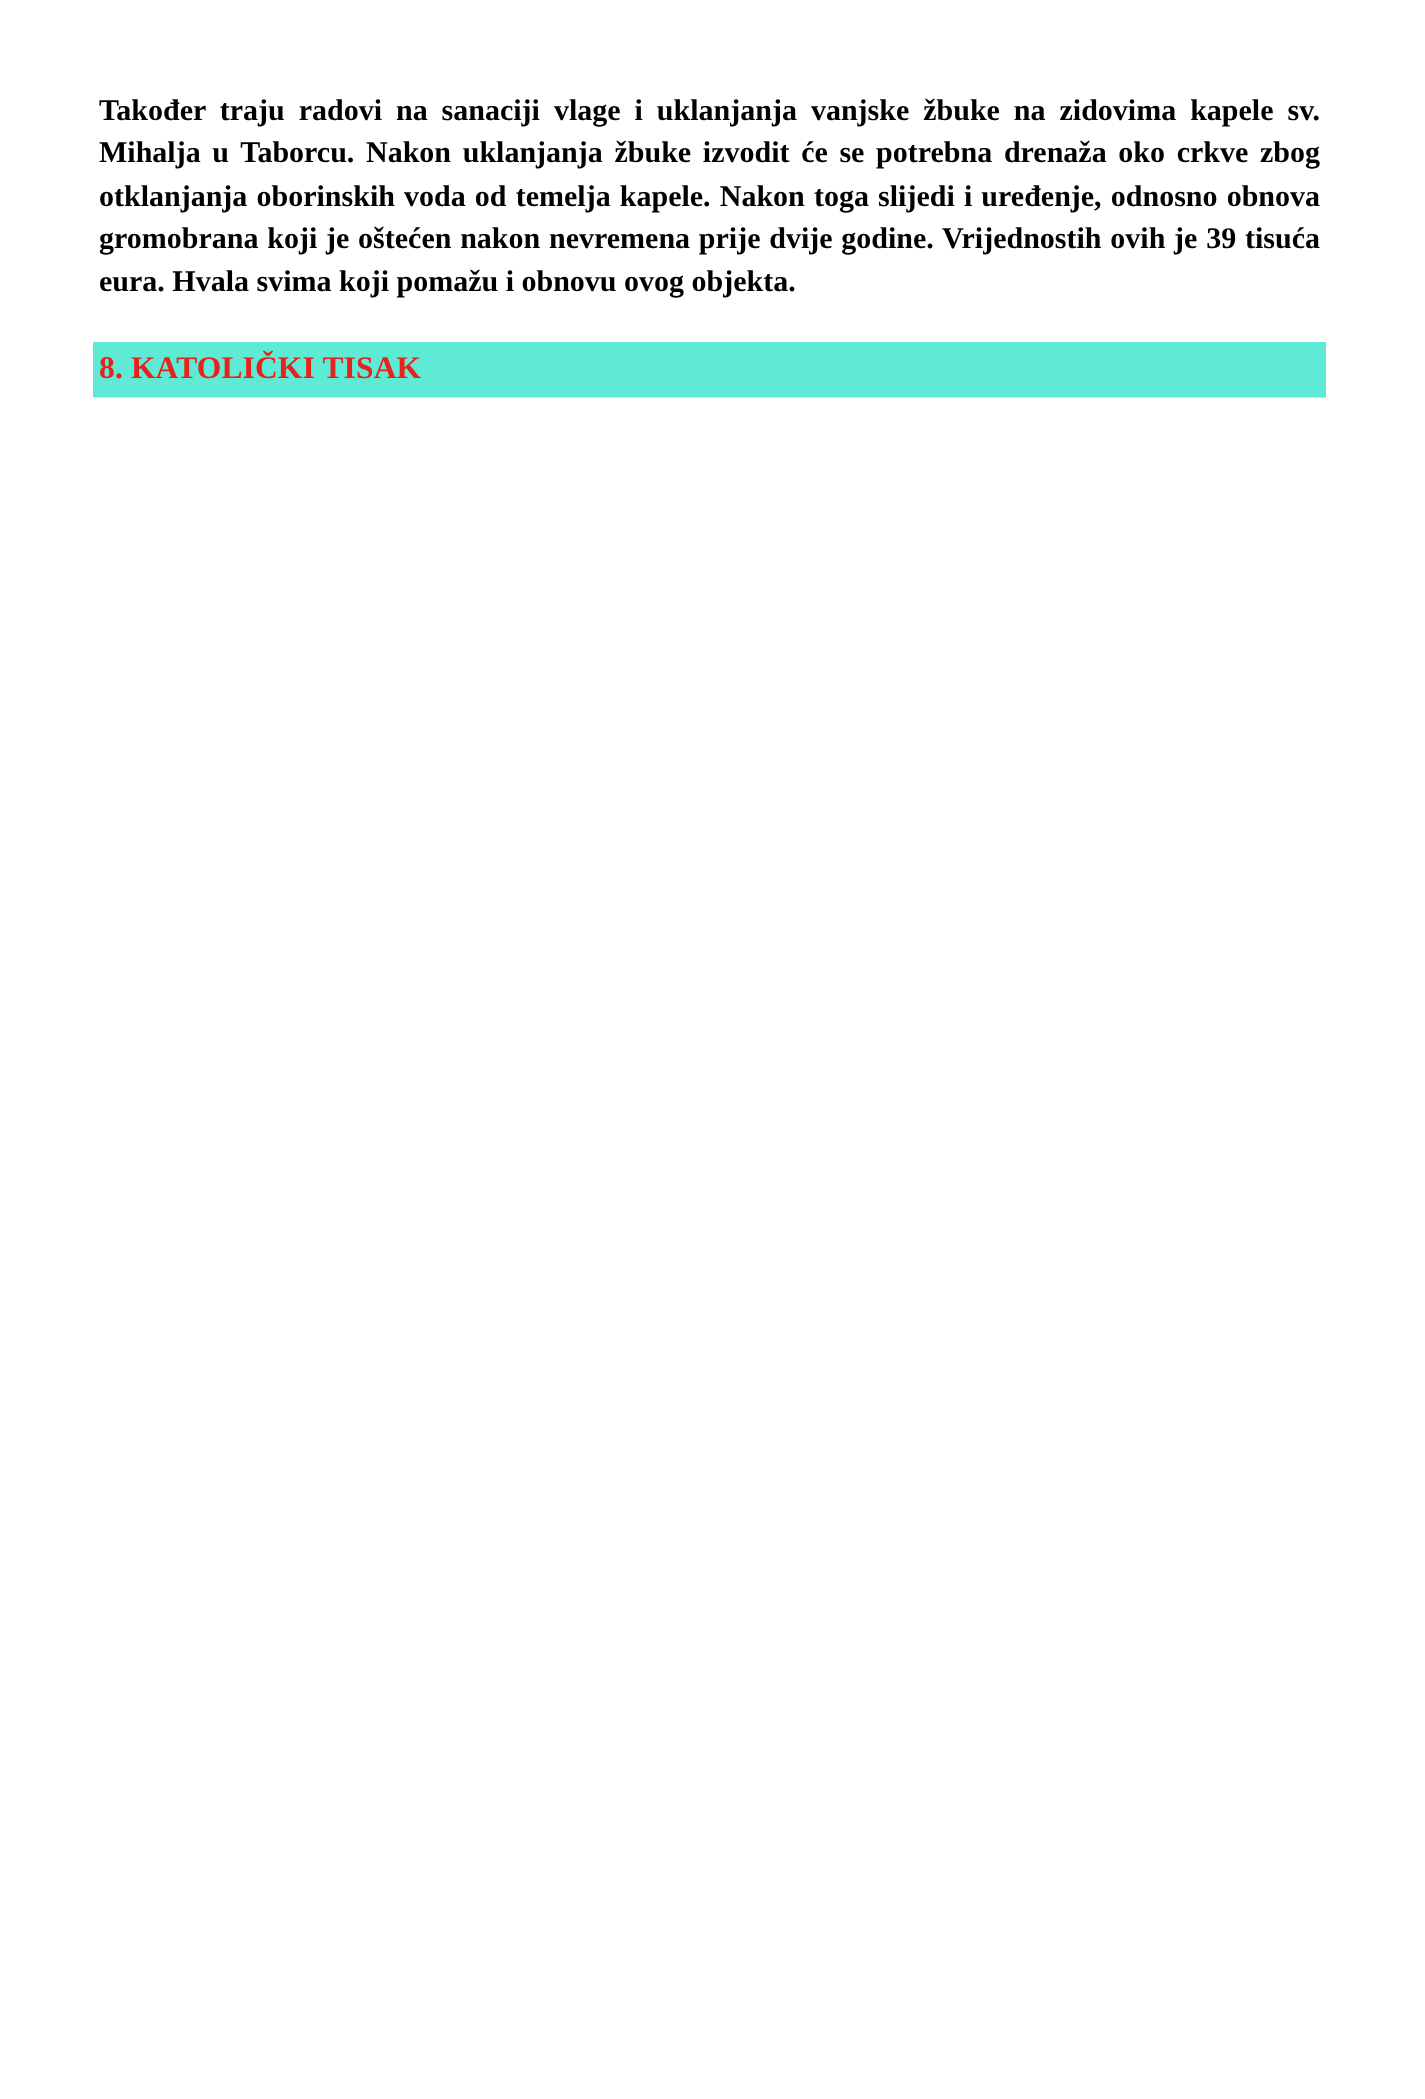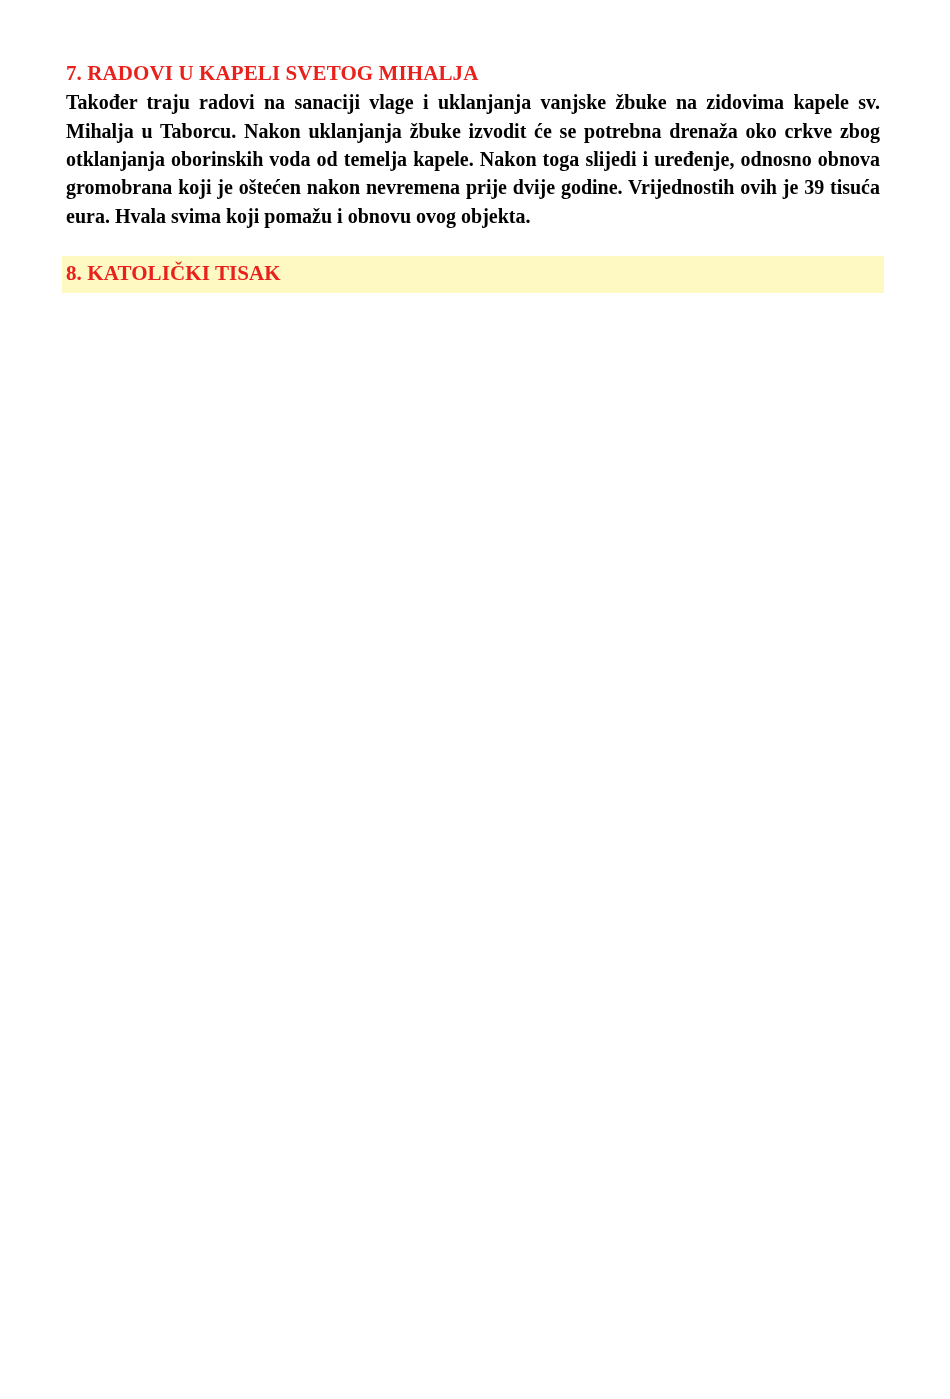--- a/index.html
+++ b/index.html
@@ -40,39 +40,38 @@
     line-height: 1.42;
     text-align: justify;
     text-justify: inter-word;
     color: #000000;
     margin: 0;
   }
   .section-one {
     margin-bottom: 26px;
   }
   .section-shaded {
-    background: #fef9c3;
+    background: #5eead4;
     padding: 4px 2px 6px 4px;
     margin-left: -4px;
     width: 816px;
   }
   .section-shaded .section-heading {
     margin-bottom: 1px;
   }
   .section-shaded .section-body {
     padding-right: 6px;
   }
 </style>
 </head>
 <body>
 
 <div class="page">
 
   <div class="section section-one">
-    <h2 class="section-heading">7. RADOVI U KAPELI SVETOG MIHALJA</h2>
     <p class="section-body">Također traju radovi na sanaciji vlage i uklanjanja vanjske žbuke na zidovima kapele sv. Mihalja u Taborcu. Nakon uklanjanja žbuke izvodit će se potrebna drenaža oko crkve zbog otklanjanja oborinskih voda od temelja kapele. Nakon toga slijedi i uređenje, odnosno obnova gromobrana koji je oštećen nakon nevremena prije dvije godine. Vrijednostih ovih je 39 tisuća eura. Hvala svima koji pomažu i obnovu ovog objekta.</p>
   </div>
 
   <div class="section section-shaded">
     <h2 class="section-heading">8. KATOLIČKI TISAK</h2>
   </div>
 
 </div>
 
 </body></html>

